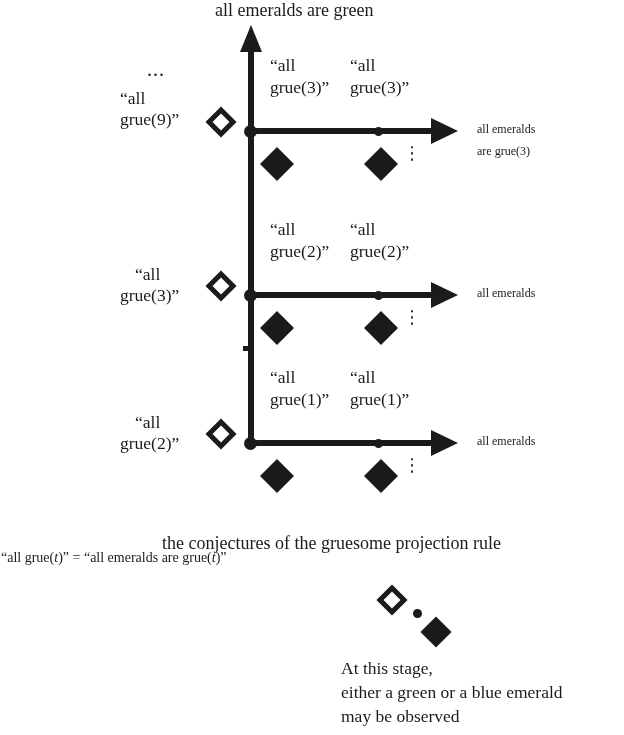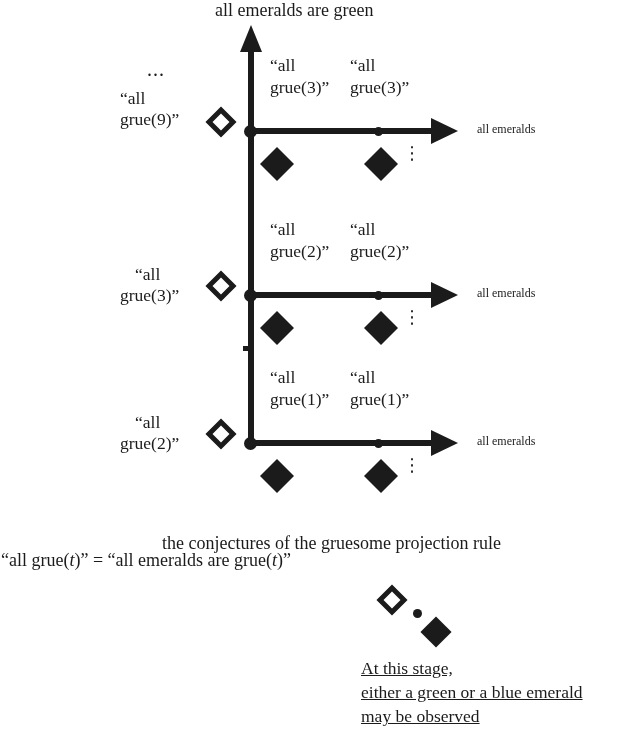--- a/index.html
+++ b/index.html
@@ -5,21 +5,21 @@
   html,body{margin:0;padding:0;background:#ffffff;}
   .figure{
     position:relative;width:624px;height:735px;background:#ffffff;
     color:#1b1b1b;font-family:"Liberation Serif","DejaVu Serif",serif;
     overflow:hidden;
   }
   .txt{position:absolute;white-space:nowrap;}
   .title{left:190px;top:0px;font-size:18px;margin-left:25px;}
   .top-ellipsis{left:147px;top:58px;font-size:20px;letter-spacing:1px;}
   .caption{left:162px;top:533px;font-size:18px;}
-  .equation{left:1px;top:550px;font-size:18px;}
+  .equation{left:1px;top:550px;font-size:14px;}
   .equation .it{font-style:italic;}
 
   
   .v-shaft{position:absolute;left:248px;top:42px;width:6px;height:404px;background:#1b1b1b;}
   .v-head{position:absolute;left:240px;top:25px;width:0;height:0;
           border-left:11px solid transparent;border-right:11px solid transparent;
           border-bottom:27px solid #1b1b1b;}
   .axis-tick{position:absolute;left:243px;top:346px;width:5px;height:5px;background:#1b1b1b;}
 
   
@@ -43,21 +43,21 @@
   .above-label{position:absolute;top:-76px;font-size:17.5px;line-height:21.5px;}
   .al1{left:270px;} .al2{left:350px;}
   .right-label{position:absolute;left:477px;top:-13px;font-size:12px;line-height:22px;}
 
   
   .legend-open-diamond{position:absolute;left:381px;top:589px;width:12px;height:12px;
                        border:5px solid #1b1b1b;background:#ffffff;transform:rotate(45deg);}
   .legend-dot{position:absolute;left:413px;top:609px;width:9px;height:9px;border-radius:50%;background:#1b1b1b;}
   .legend-filled-diamond{position:absolute;left:425px;top:621px;width:22px;height:22px;
                          background:#1b1b1b;transform:rotate(45deg);}
-  .legend-text{position:absolute;left:361px;top:656px;font-size:17.5px;line-height:24px;white-space:nowrap;text-decoration:underline;}
+  .legend-text{position:absolute;left:341px;top:656px;font-size:17.5px;line-height:24px;white-space:nowrap;}
 </style>
 </head>
 <body>
 
 <div class="figure">
 
   <div class="txt title">all emeralds are green</div>
 
   <div class="v-shaft"></div>
   <div class="v-head"></div>
@@ -80,20 +80,21 @@
     </div>
     <div class="above-label al2">
       <div>“all</div>
       <div>grue(3)”</div>
     </div>
     <div class="filled-diamond fd1"></div>
     <div class="filled-diamond fd2"></div>
     <div class="vdots">⋮</div>
     <div class="right-label">
       <div>all emeralds</div>
+      <div>are grue(3)</div>
     </div>
   </div>
 
   <div class="row row-2">
     <div class="left-label">
       <div class="l1">“all</div>
       <div class="l2">grue(3)”</div>
     </div>
     <div class="open-diamond"></div>
     <div class="shaft"></div>

